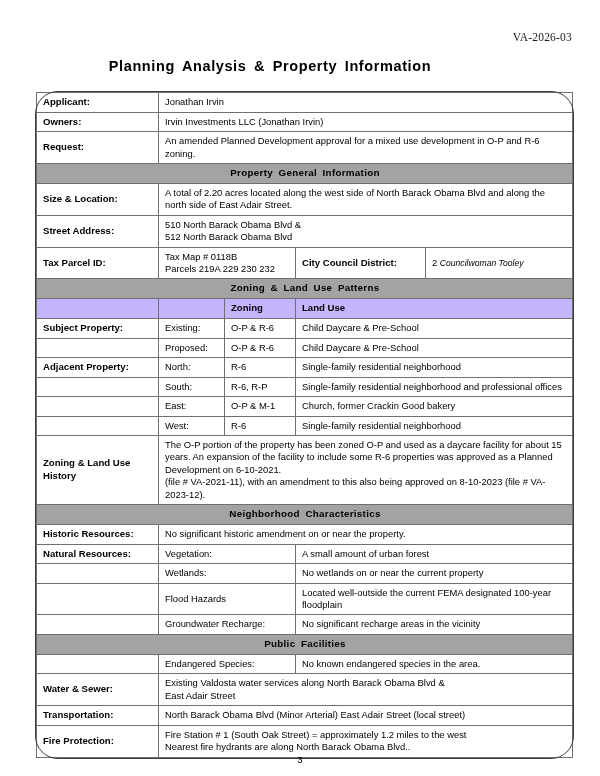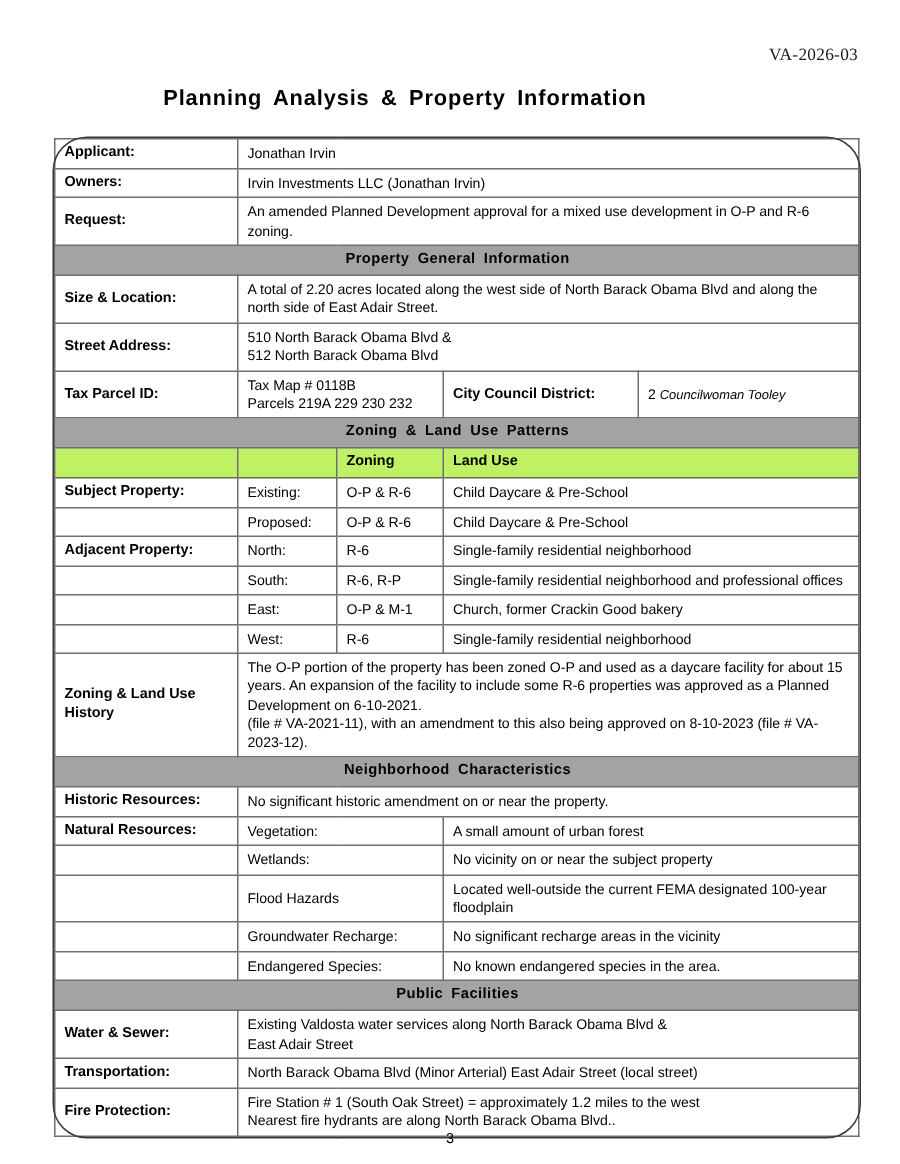--- a/index.html
+++ b/index.html
@@ -78,21 +78,21 @@
     background: #a3a3a3;
     text-align: center;
     font-weight: bold;
     font-size: 9.8px;
     letter-spacing: 0.3px;
     word-spacing: 2.5px;
     padding-top: 4px;
     padding-bottom: 4px;
   }
   .sub-hdr {
-    background: #bef264;
+    background: #c4b5fd;
     font-weight: bold;
     font-size: 9.6px;
   }
   .blank {
     background: #ffffff;
   }
   .ital {
     font-style: italic;
     font-size: 8.6px;
   }
@@ -223,40 +223,40 @@
       <td colspan="4">No significant historic amendment on or near the property.</td>
     </tr>
     <tr>
       <td class="lbl">Natural Resources:</td>
       <td colspan="2">Vegetation:</td>
       <td colspan="2">A small amount of urban forest</td>
     </tr>
     <tr>
       <td class="blank"></td>
       <td colspan="2">Wetlands:</td>
-      <td colspan="2">No vicinity on or near the subject property</td>
+      <td colspan="2">No wetlands on or near the current property</td>
     </tr>
     <tr>
       <td class="blank"></td>
       <td colspan="2">Flood Hazards</td>
       <td colspan="2">Located well-outside the current FEMA designated 100-year floodplain</td>
     </tr>
     <tr>
       <td class="blank"></td>
       <td colspan="2">Groundwater Recharge:</td>
       <td colspan="2">No significant recharge areas in the vicinity</td>
     </tr>
     <tr>
+      <td class="sec" colspan="5">Public  Facilities</td>
+    </tr>
+
+    <tr>
       <td class="blank"></td>
       <td colspan="2">Endangered Species:</td>
       <td colspan="2">No known endangered species in the area.</td>
-    </tr>
-
-    <tr>
-      <td class="sec" colspan="5">Public  Facilities</td>
     </tr>
     <tr>
       <td class="lbl">Water &amp; Sewer:</td>
       <td colspan="4" class="twoline">Existing Valdosta water services along North Barack Obama Blvd &amp;
 East Adair Street</td>
     </tr>
     <tr>
       <td class="lbl">Transportation:</td>
       <td colspan="4">North Barack Obama Blvd  (Minor Arterial)       East Adair Street  (local street)</td>
     </tr>

